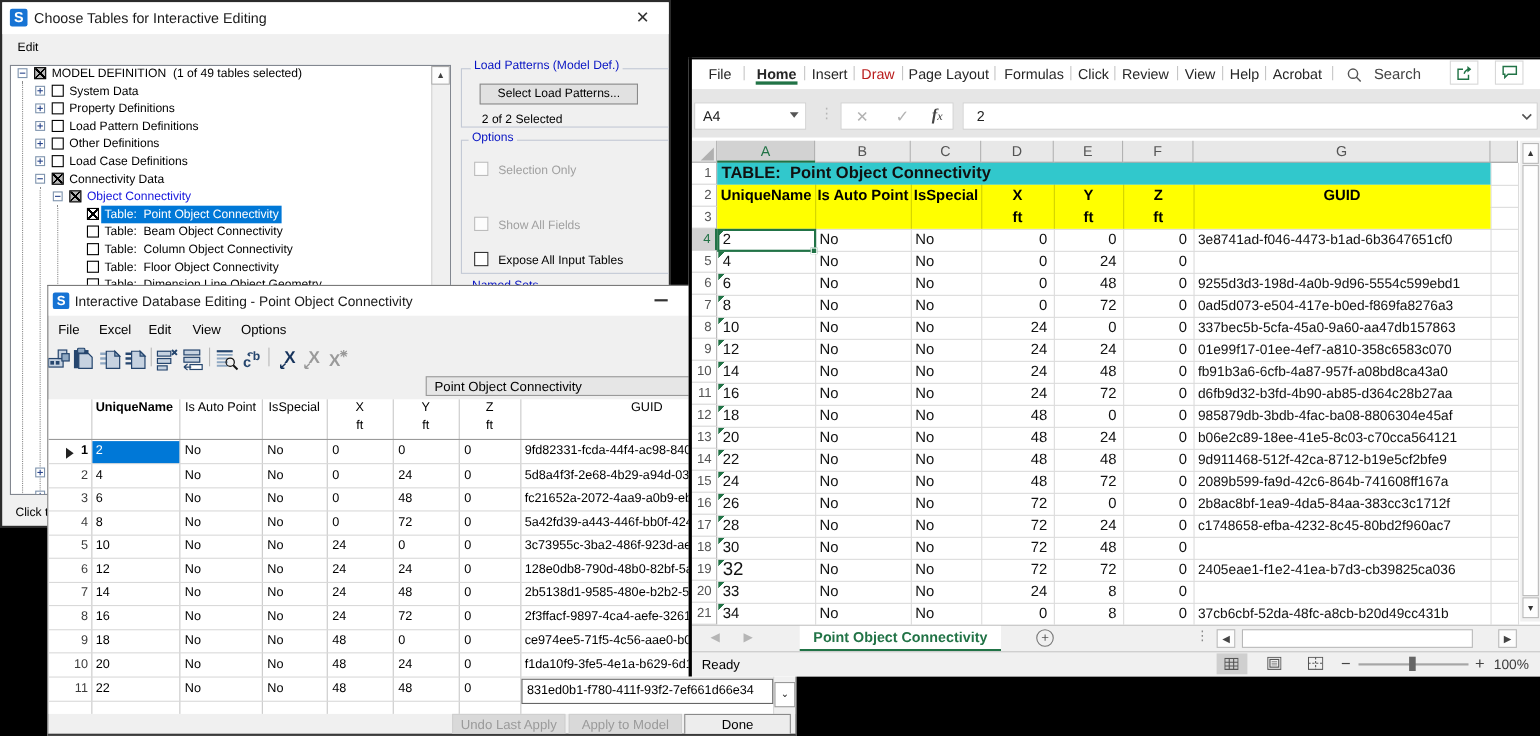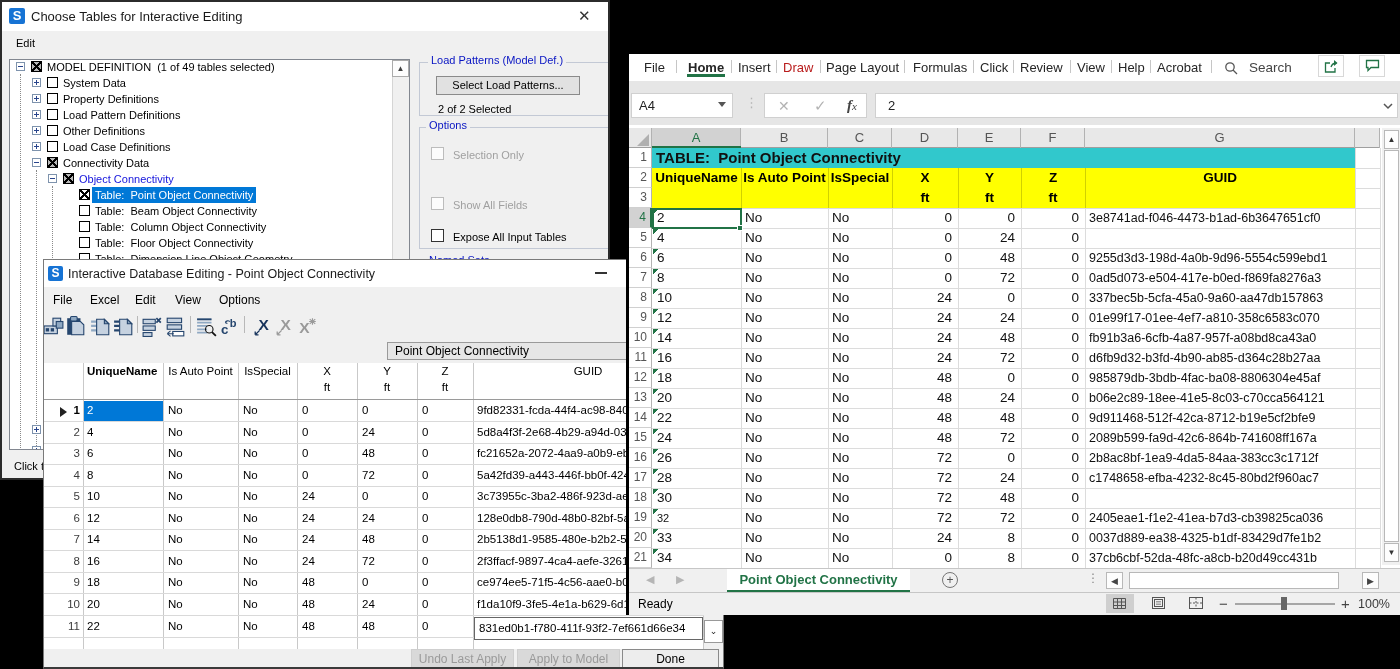--- a/index.html
+++ b/index.html
@@ -557,35 +557,34 @@
 <div class="ab" style="left:392px;top:414px;width:58px;text-align:right;font-size:13.5px;color:#111;line-height:20px">0</div>
 <div class="ab" style="left:460px;top:414px;font-size:12.5px;color:#111;line-height:20px;white-space:nowrap">c1748658-efba-4232-8c45-80bd2f960ac7</div>
 <div class="ab" style="left:24px;top:435px;width:6px;height:6px;background:linear-gradient(135deg,#217346 48%,transparent 48%);z-index:4"></div>
 <div class="ab" style="left:28px;top:434px;font-size:13.5px;color:#111;line-height:20px">30</div>
 <div class="ab" style="left:116px;top:434px;font-size:13.5px;color:#111;line-height:20px">No</div>
 <div class="ab" style="left:203px;top:434px;font-size:13.5px;color:#111;line-height:20px">No</div>
 <div class="ab" style="left:263px;top:434px;width:60px;text-align:right;font-size:13.5px;color:#111;line-height:20px">72</div>
 <div class="ab" style="left:329px;top:434px;width:57px;text-align:right;font-size:13.5px;color:#111;line-height:20px">48</div>
 <div class="ab" style="left:392px;top:434px;width:58px;text-align:right;font-size:13.5px;color:#111;line-height:20px">0</div>
 <div class="ab" style="left:24px;top:455px;width:6px;height:6px;background:linear-gradient(135deg,#217346 48%,transparent 48%);z-index:4"></div>
-<div class="ab" style="left:28px;top:454px;font-size:11px;color:#111;line-height:20px">32</div>
+<div class="ab" style="left:28px;top:454px;font-size:17px;color:#111;line-height:20px">32</div>
 <div class="ab" style="left:116px;top:454px;font-size:13.5px;color:#111;line-height:20px">No</div>
 <div class="ab" style="left:203px;top:454px;font-size:13.5px;color:#111;line-height:20px">No</div>
 <div class="ab" style="left:263px;top:454px;width:60px;text-align:right;font-size:13.5px;color:#111;line-height:20px">72</div>
 <div class="ab" style="left:329px;top:454px;width:57px;text-align:right;font-size:13.5px;color:#111;line-height:20px">72</div>
 <div class="ab" style="left:392px;top:454px;width:58px;text-align:right;font-size:13.5px;color:#111;line-height:20px">0</div>
 <div class="ab" style="left:460px;top:454px;font-size:12.5px;color:#111;line-height:20px;white-space:nowrap">2405eae1-f1e2-41ea-b7d3-cb39825ca036</div>
 <div class="ab" style="left:24px;top:475px;width:6px;height:6px;background:linear-gradient(135deg,#217346 48%,transparent 48%);z-index:4"></div>
 <div class="ab" style="left:28px;top:474px;font-size:13.5px;color:#111;line-height:20px">33</div>
 <div class="ab" style="left:116px;top:474px;font-size:13.5px;color:#111;line-height:20px">No</div>
 <div class="ab" style="left:203px;top:474px;font-size:13.5px;color:#111;line-height:20px">No</div>
 <div class="ab" style="left:263px;top:474px;width:60px;text-align:right;font-size:13.5px;color:#111;line-height:20px">24</div>
 <div class="ab" style="left:329px;top:474px;width:57px;text-align:right;font-size:13.5px;color:#111;line-height:20px">8</div>
 <div class="ab" style="left:392px;top:474px;width:58px;text-align:right;font-size:13.5px;color:#111;line-height:20px">0</div>
-<div class="ab" style="left:460px;top:474px;font-size:12.5px;color:#111;line-height:20px;white-space:nowrap">0037d889-ea38-4325-b1df-83429d7fe1b2</div>
 <div class="ab" style="left:24px;top:495px;width:6px;height:6px;background:linear-gradient(135deg,#217346 48%,transparent 48%);z-index:4"></div>
 <div class="ab" style="left:28px;top:494px;font-size:13.5px;color:#111;line-height:20px">34</div>
 <div class="ab" style="left:116px;top:494px;font-size:13.5px;color:#111;line-height:20px">No</div>
 <div class="ab" style="left:203px;top:494px;font-size:13.5px;color:#111;line-height:20px">No</div>
 <div class="ab" style="left:263px;top:494px;width:60px;text-align:right;font-size:13.5px;color:#111;line-height:20px">0</div>
 <div class="ab" style="left:329px;top:494px;width:57px;text-align:right;font-size:13.5px;color:#111;line-height:20px">8</div>
 <div class="ab" style="left:392px;top:494px;width:58px;text-align:right;font-size:13.5px;color:#111;line-height:20px">0</div>
 <div class="ab" style="left:460px;top:494px;font-size:12.5px;color:#111;line-height:20px;white-space:nowrap">37cb6cbf-52da-48fc-a8cb-b20d49cc431b</div>
 <div class="ab" style="left:23px;top:154px;width:90px;height:21px;border:2px solid #217346"></div>
 <div class="ab" style="left:108px;top:171px;width:6px;height:6px;background:#217346;border:1px solid #fff"></div>

